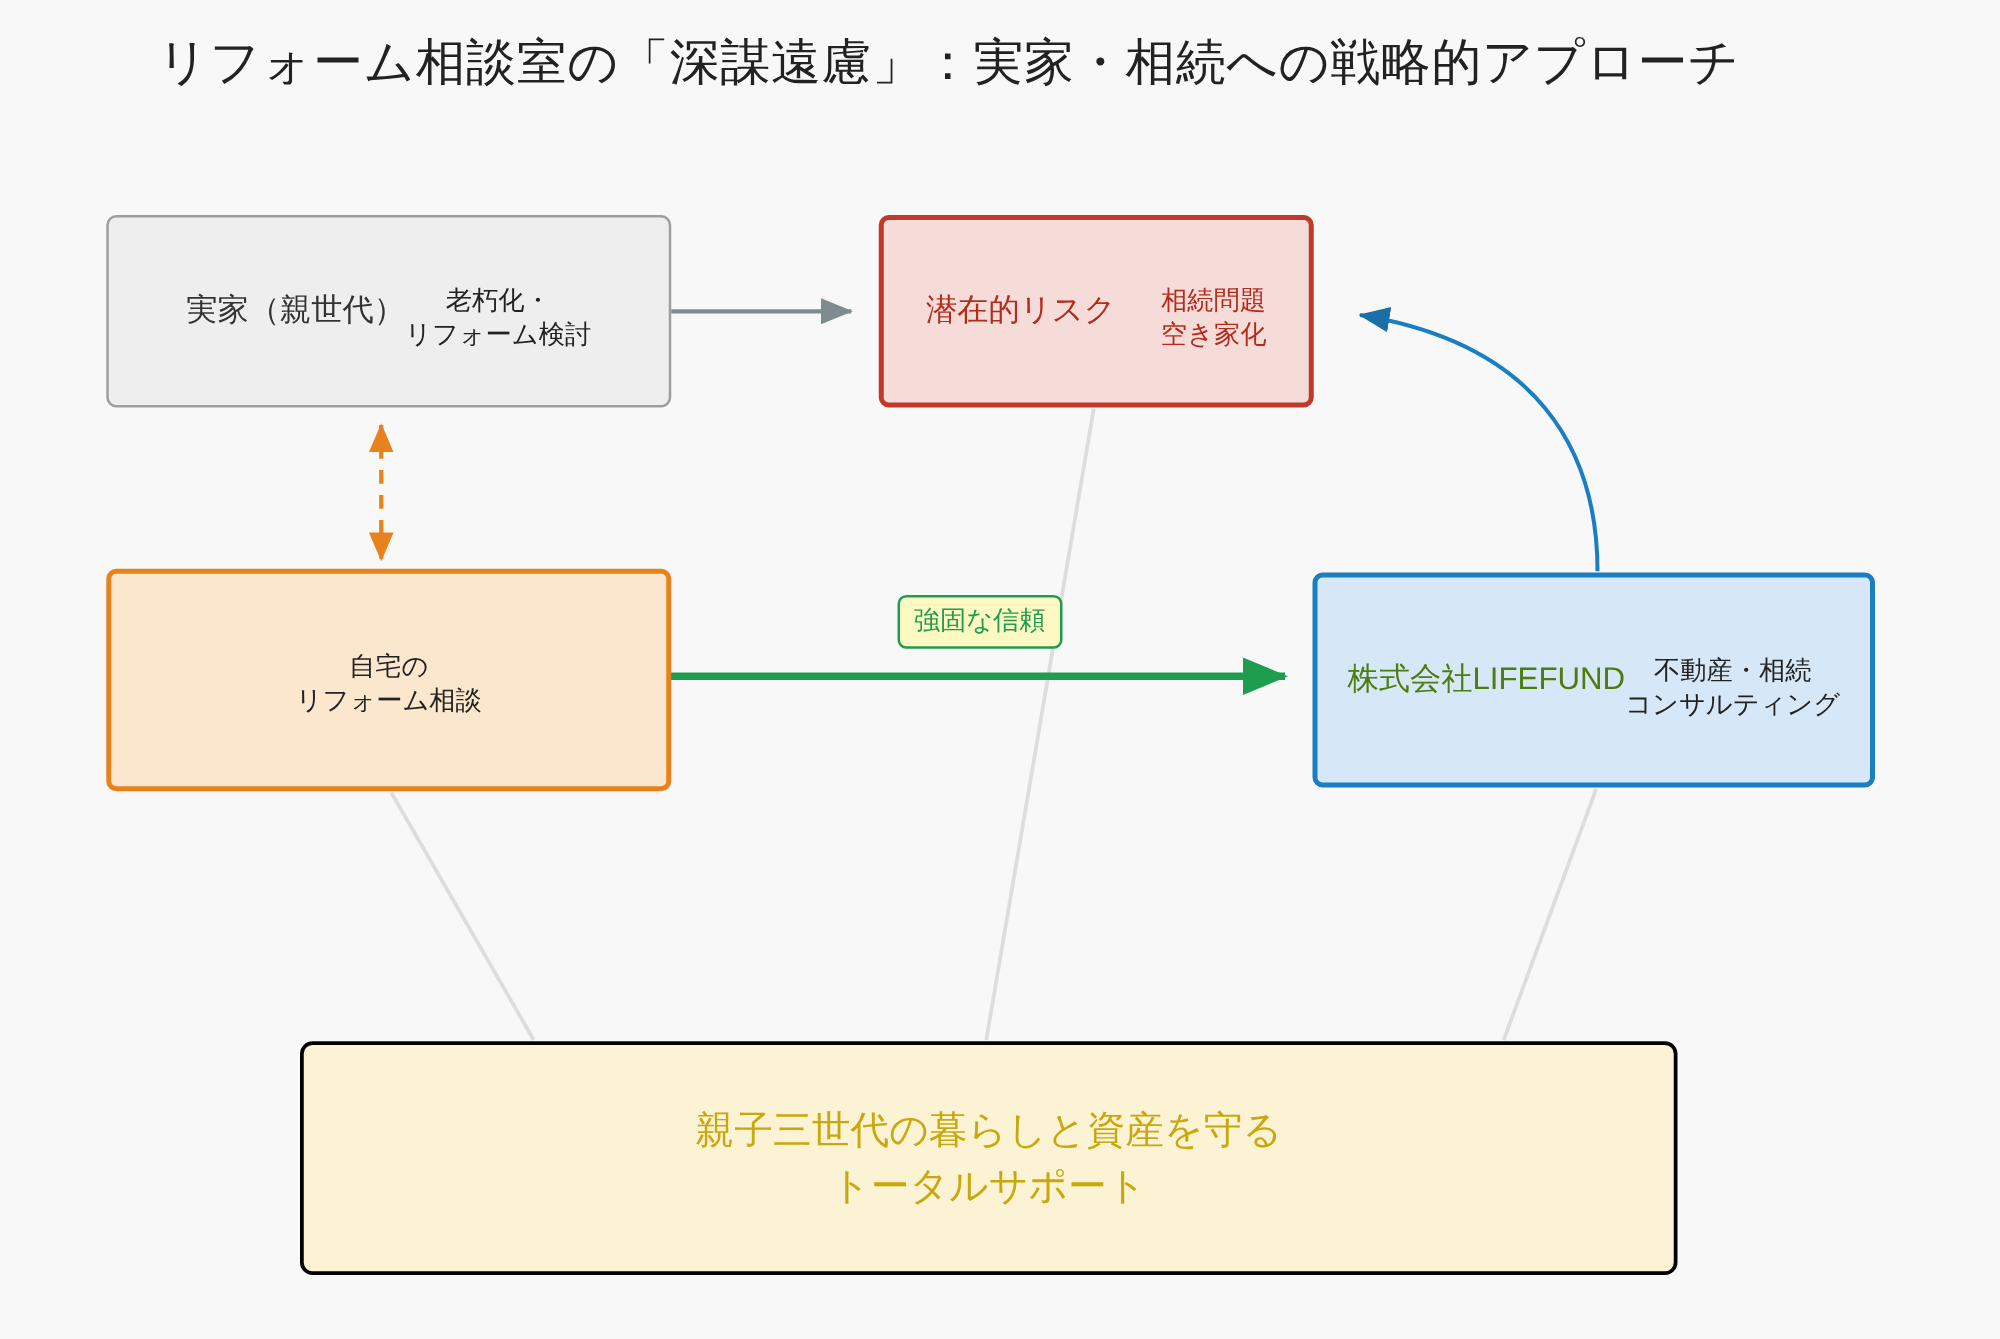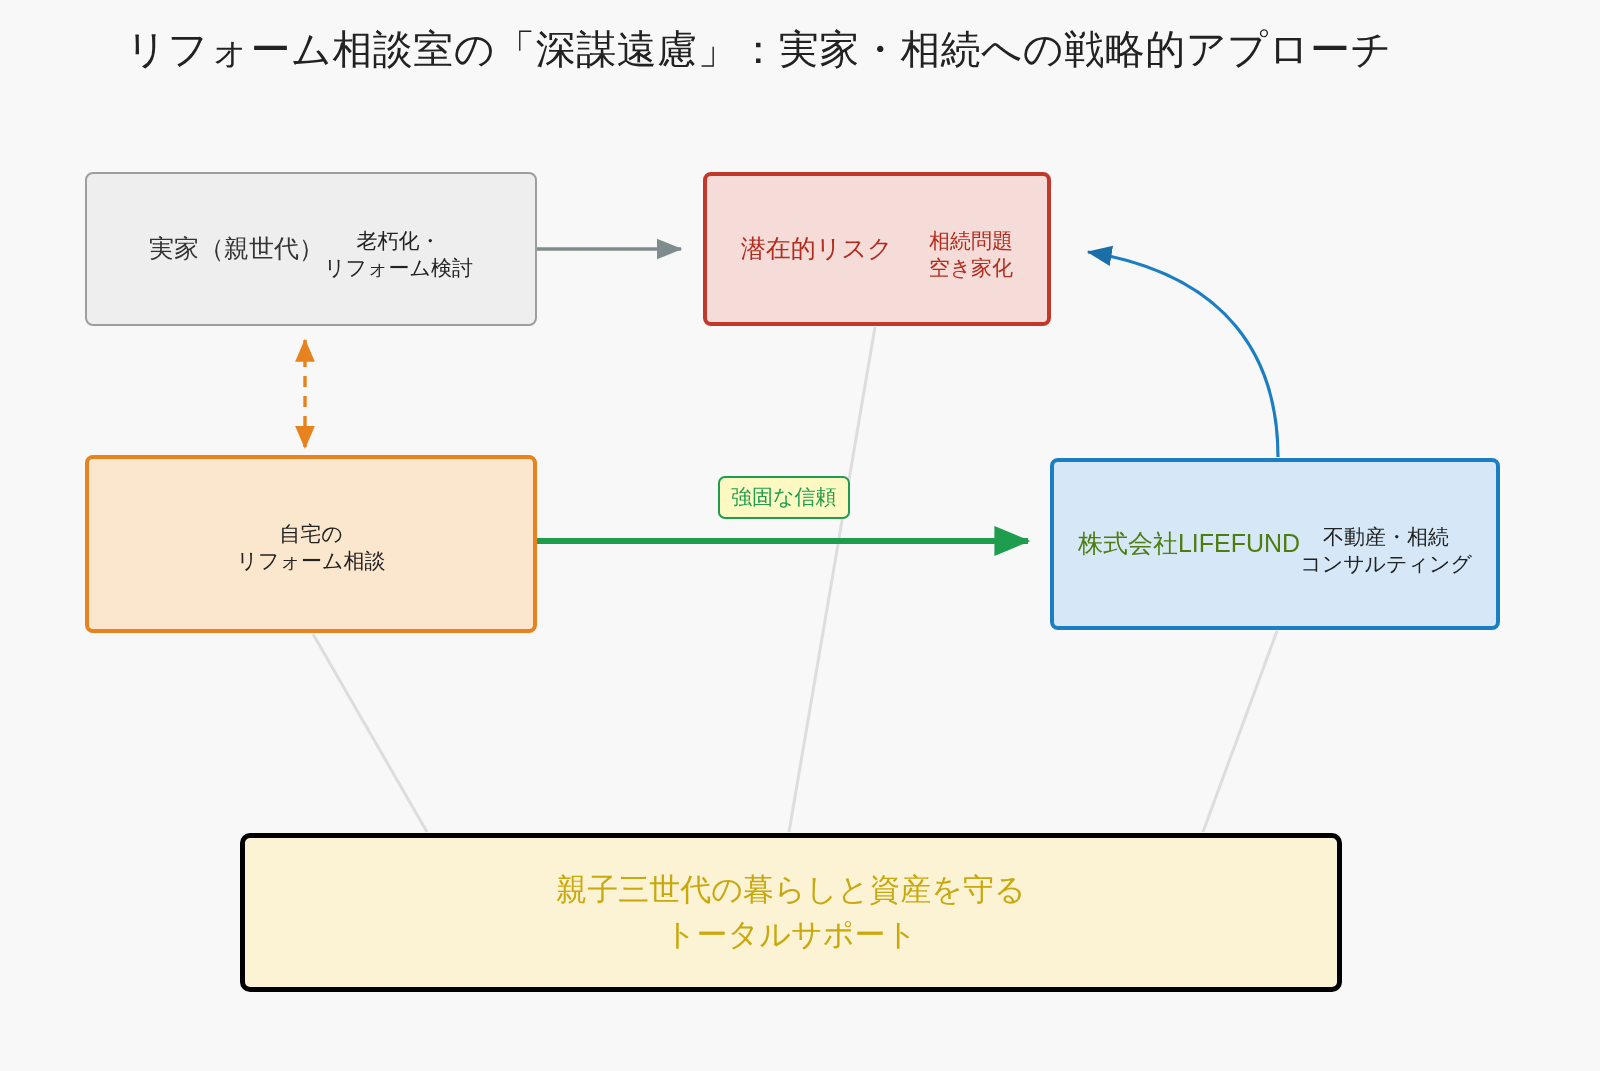--- a/index.html
+++ b/index.html
@@ -95,23 +95,23 @@
     width: 450px;  height: 172px;
     background: #d6e8f7;
     border: 4px solid #1b7ec2;
   }
   #node-lifefund .node-title { color: #4d7c0f; }
   #node-lifefund .node-sub   { color: #222222; margin-top: 12px; }
 
   
   #node-total-support {
     left: 240px; top: 833px;
-    width: 1102px; height: 159px;
+    width: 1102px; height: 187px;
     background: #fbf3d4;
-    border: 5px solid #000000;
+    border: 3px solid #000000;
     border-radius: 10px;
   }
   #node-total-support .node-title {
     color: #c9a80e;
     font-size: 31px;
     line-height: 1.45;
   }
 
   
   .edge-label {

